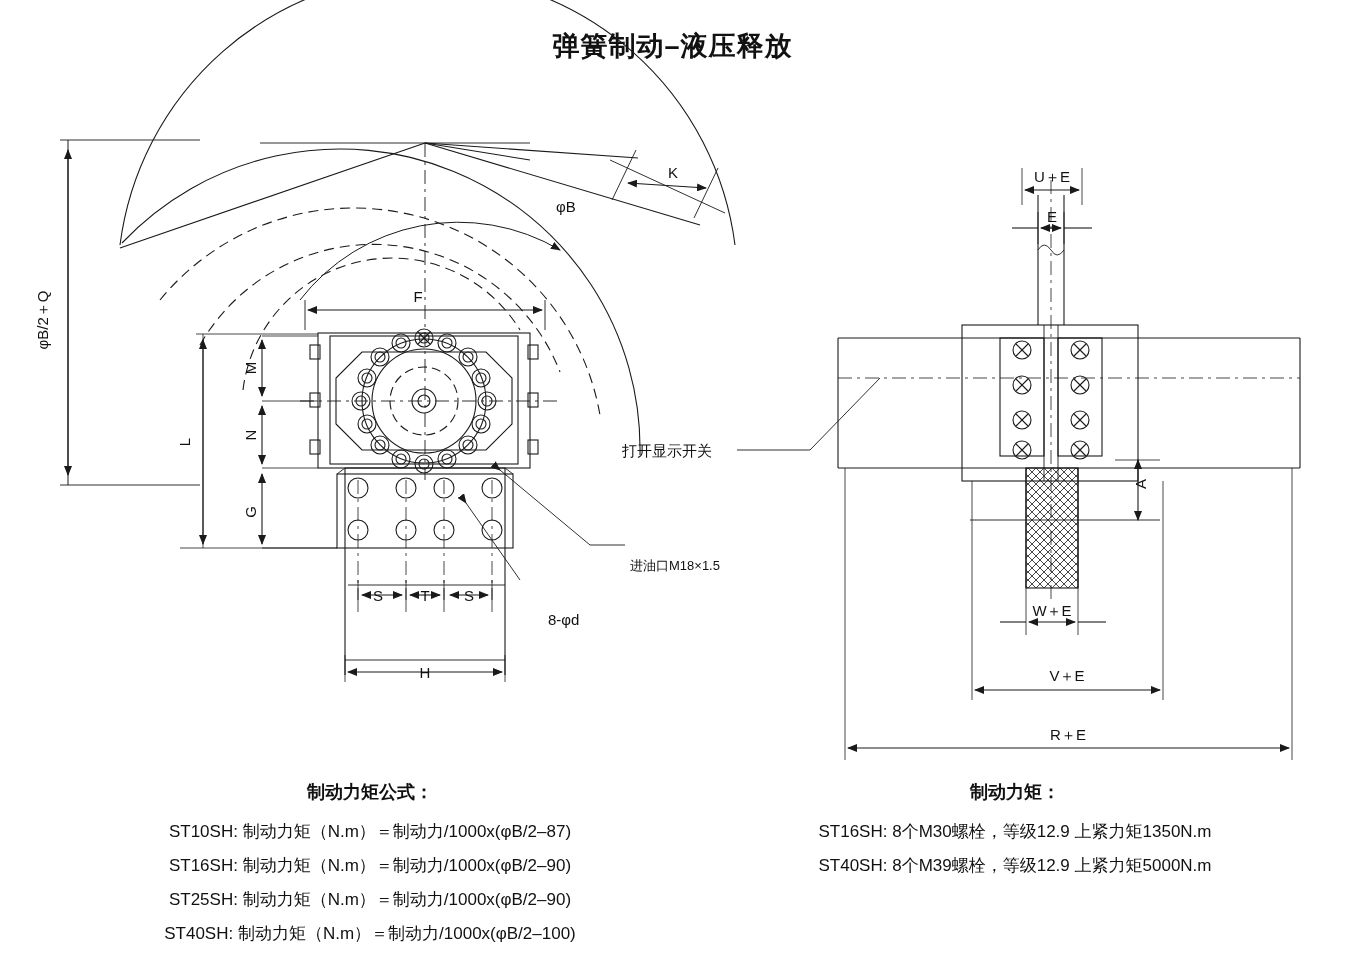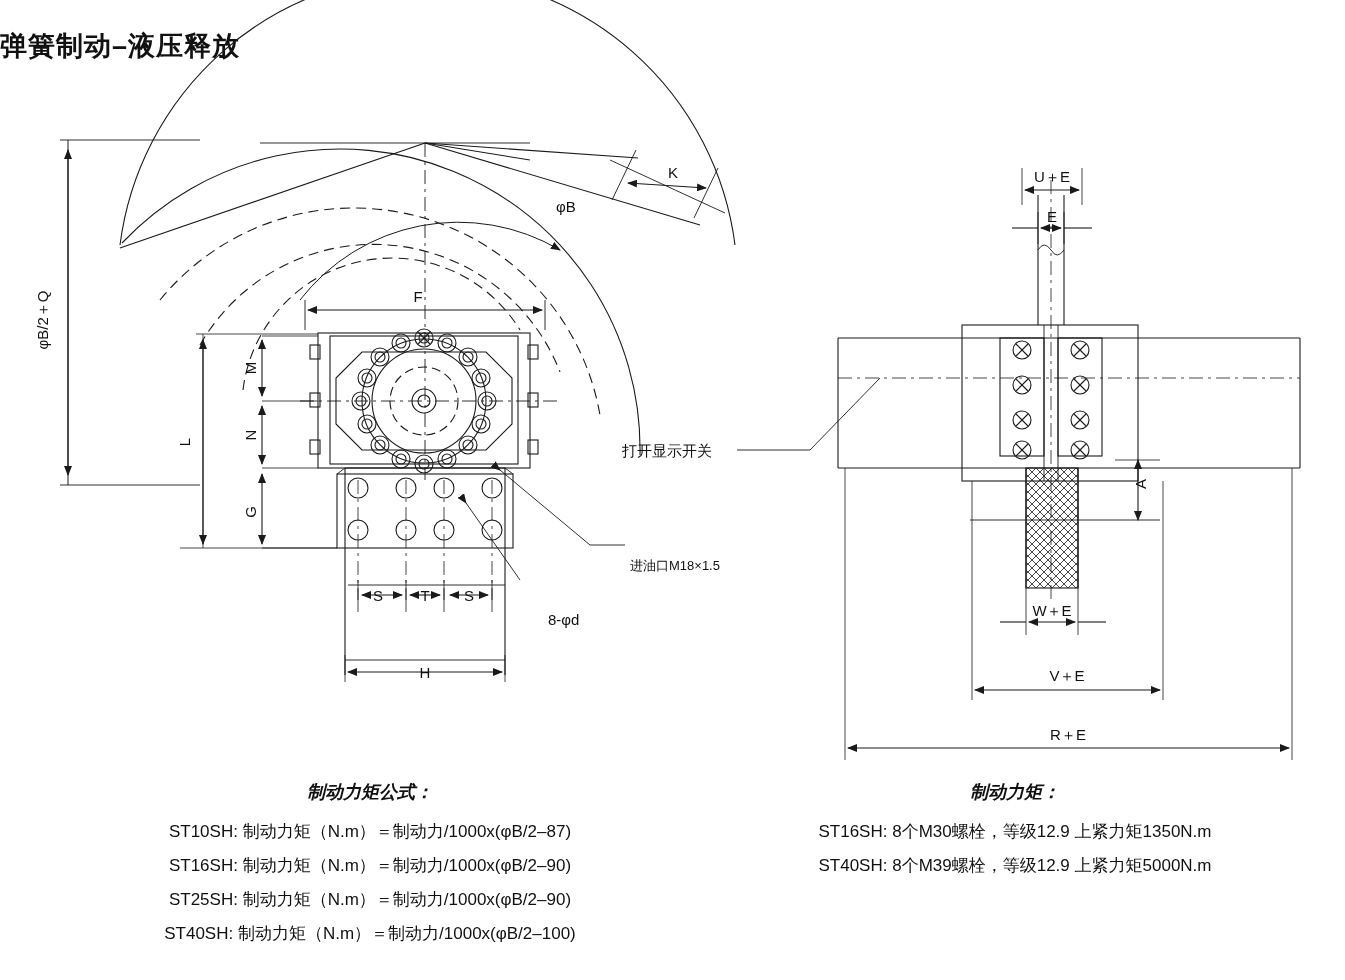--- a/index.html
+++ b/index.html
@@ -7,27 +7,27 @@
     width:1345px;height:980px;
     background:#ffffff;
     font-family:"Liberation Sans","DejaVu Sans",sans-serif;
     color:#111;
     position:relative;
     overflow:hidden;
   }
   .page{position:relative;width:1345px;height:980px;}
   .title{
     position:absolute;top:28px;left:0;width:1345px;
-    font-size:27px;font-weight:bold;letter-spacing:1px;
+    text-align:center;font-size:27px;font-weight:bold;letter-spacing:1px;
   }
   svg.draw{position:absolute;top:0;left:0;width:1345px;height:980px;}
   .lbl{font-family:"Liberation Sans","DejaVu Sans",sans-serif;font-size:15px;fill:#111;}
   .lbl-sm{font-family:"Liberation Sans","DejaVu Sans",sans-serif;font-size:13px;fill:#111;}
   .notes{position:absolute;font-size:17px;line-height:34px;}
-  .notes .hd{font-weight:bold;text-align:center;margin-bottom:6px;font-size:18px;font-style:italic;}
+  .notes .hd{font-weight:bold;text-align:center;margin-bottom:6px;font-size:18px;}
   .notes .row{white-space:nowrap;}
   #left-notes{left:90px;top:775px;width:560px;text-align:center;}
   #right-notes{left:720px;top:775px;width:590px;text-align:center;}
   #left-notes .row{display:block;}
   #right-notes .row{display:block;}
 </style>
 </head>
 <body>
 
 <div class="page">

